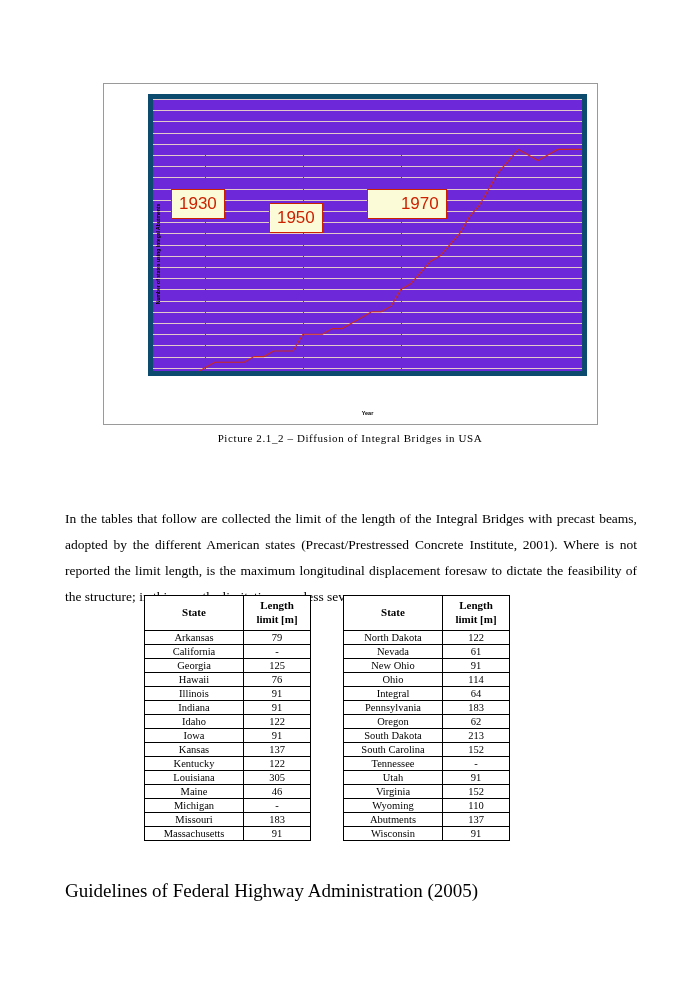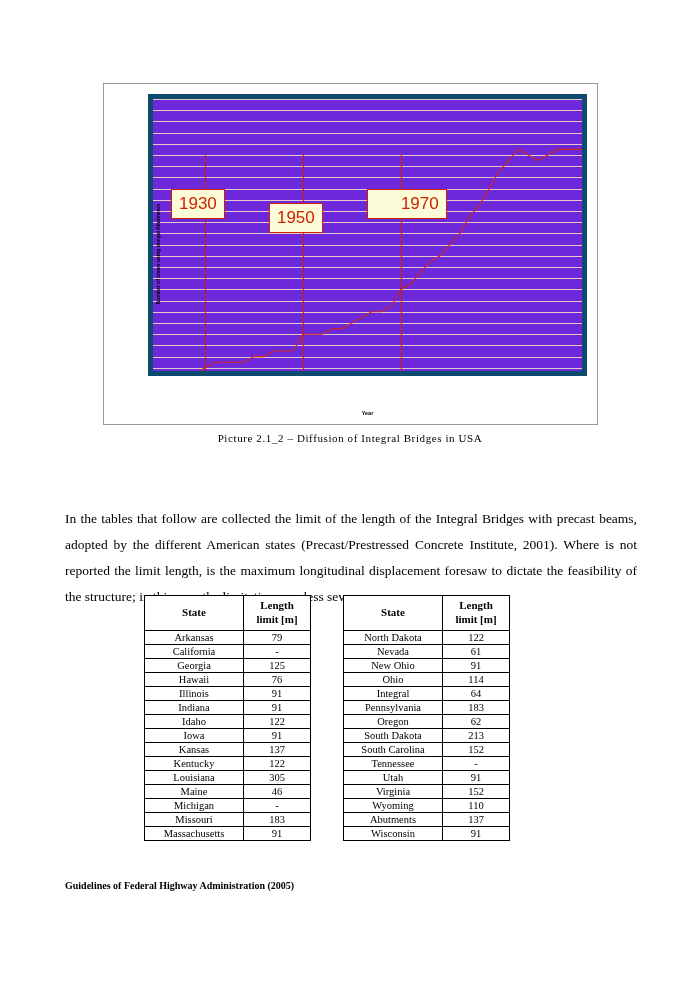--- a/index.html
+++ b/index.html
@@ -151,22 +151,22 @@
   table.statetbl td.val {
     width: 60px;
     text-align: center;
   }
 
   
   .section-heading {
     position: absolute;
     left: 65px;
     top: 880px;
-    font-size: 10px;
-    font-weight: bold;
+    font-size: 19px;
+    font-weight: normal;
     color: #000;
   }
   .page-number {
     position: absolute;
     left: 0;
     right: 0;
     top: 920px;
     text-align: center;
     font-size: 12.5px;
     color: #000;

